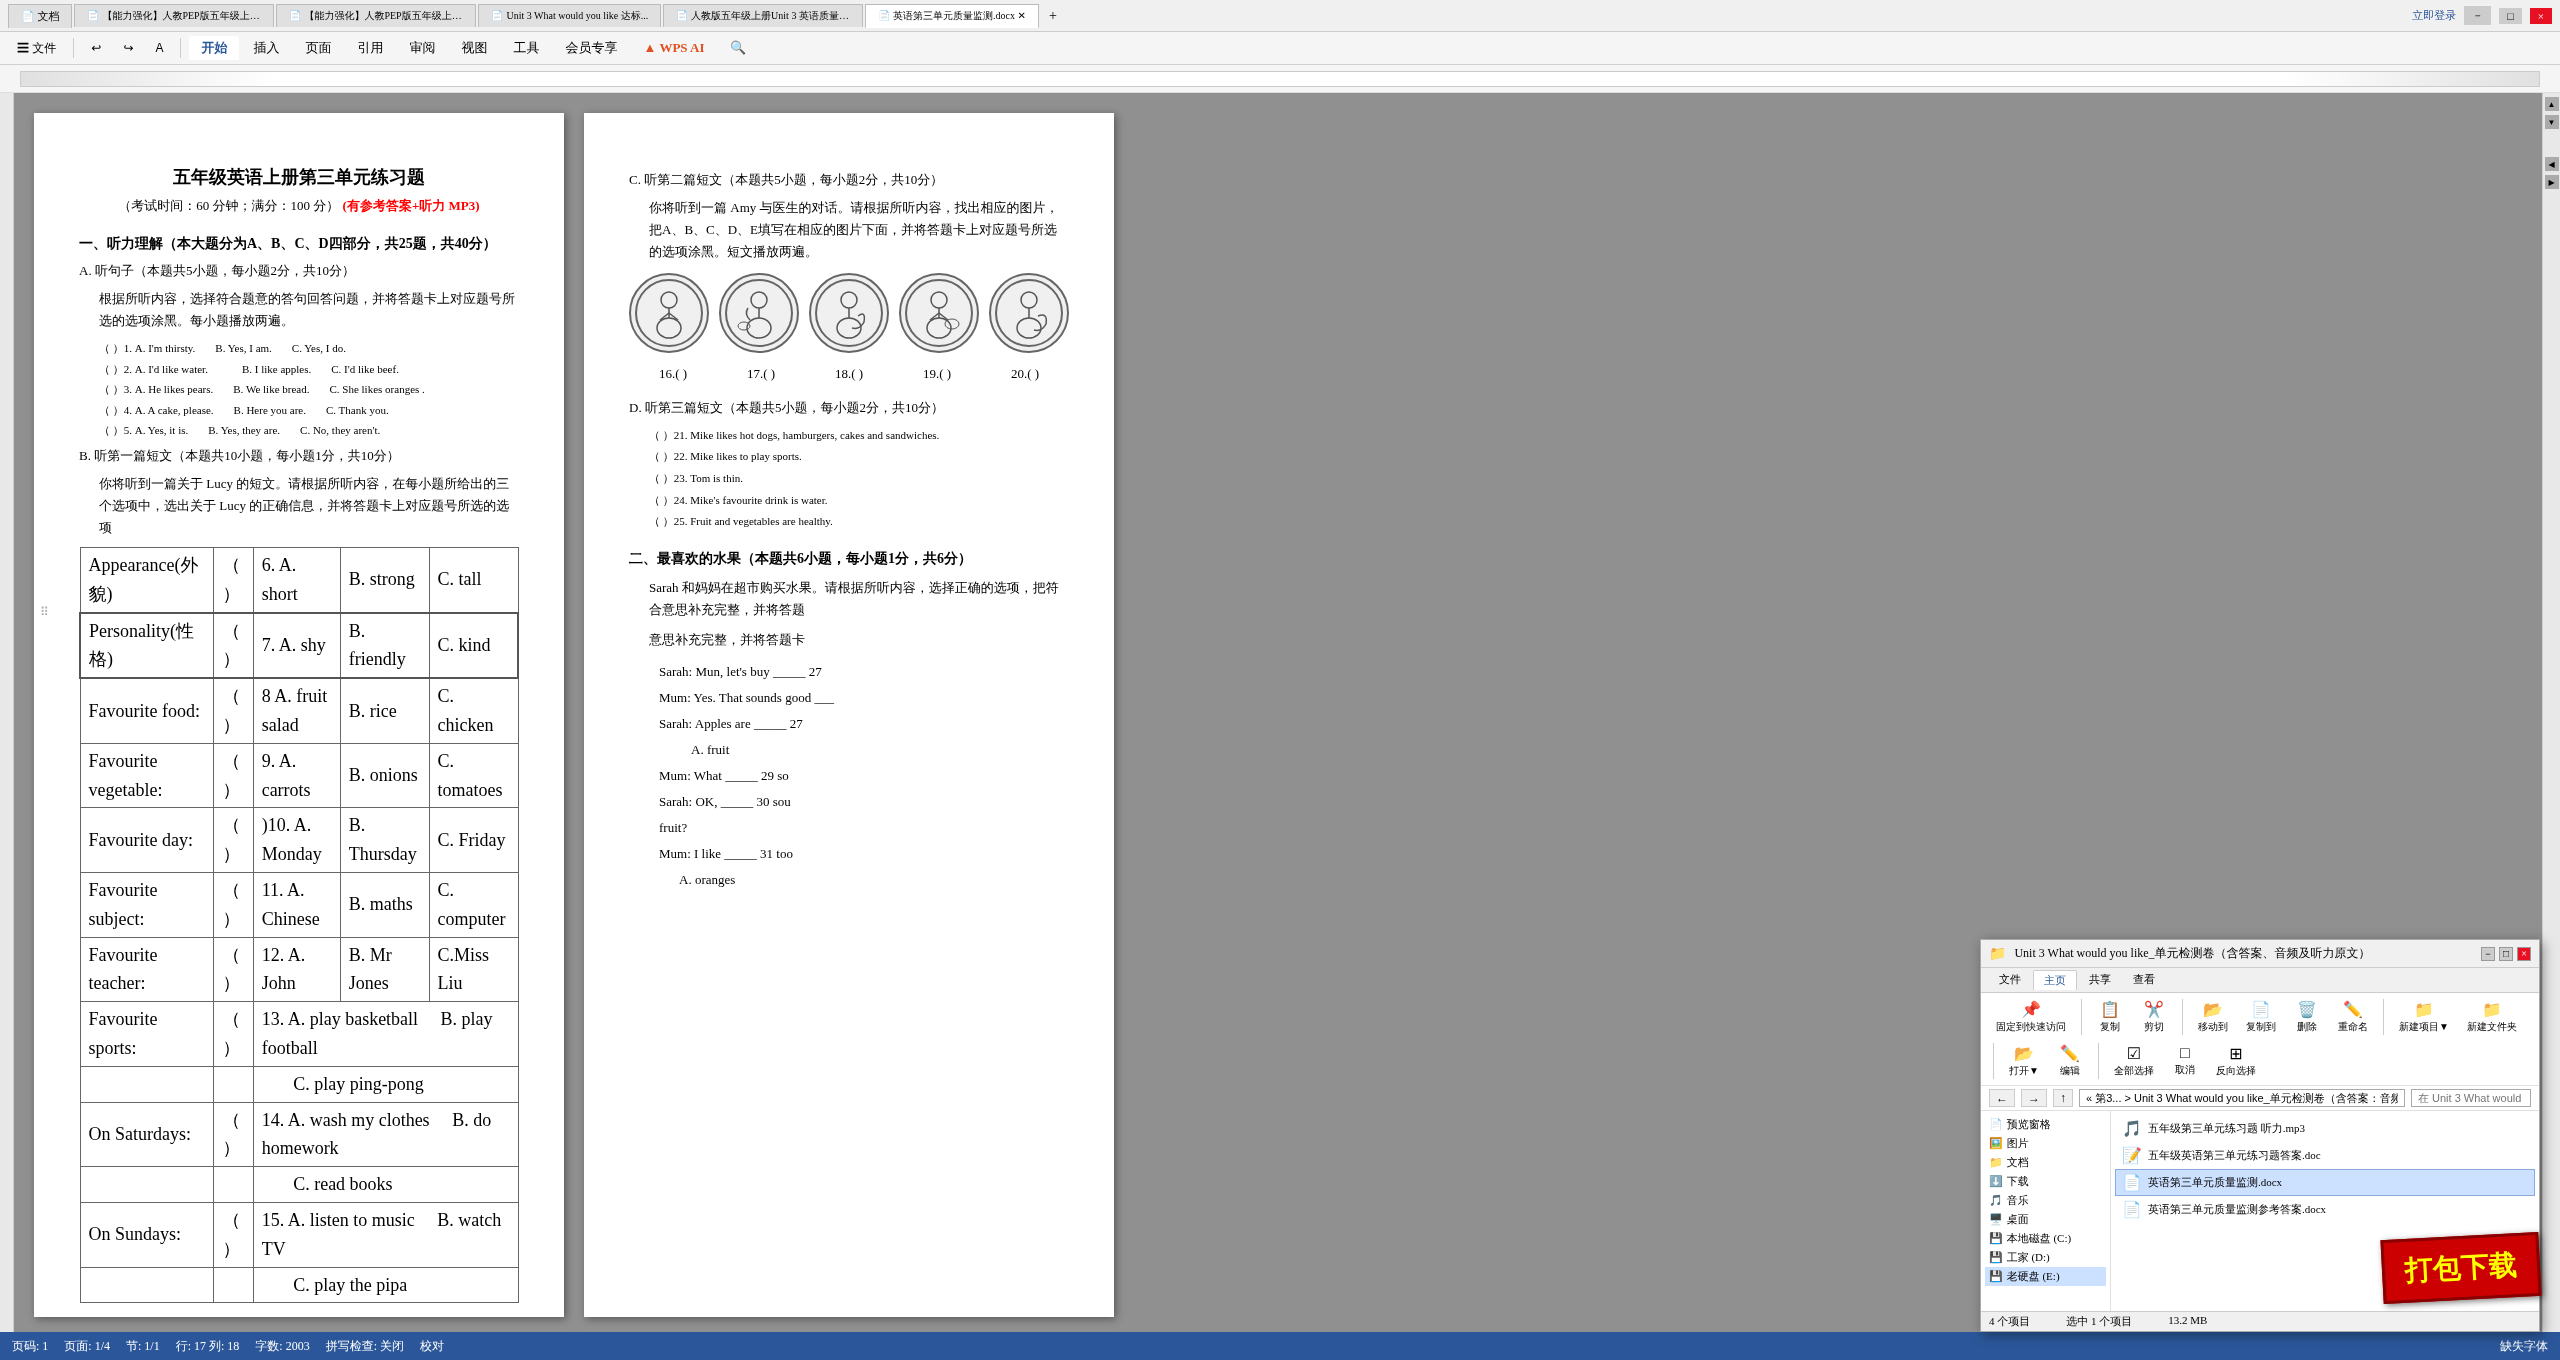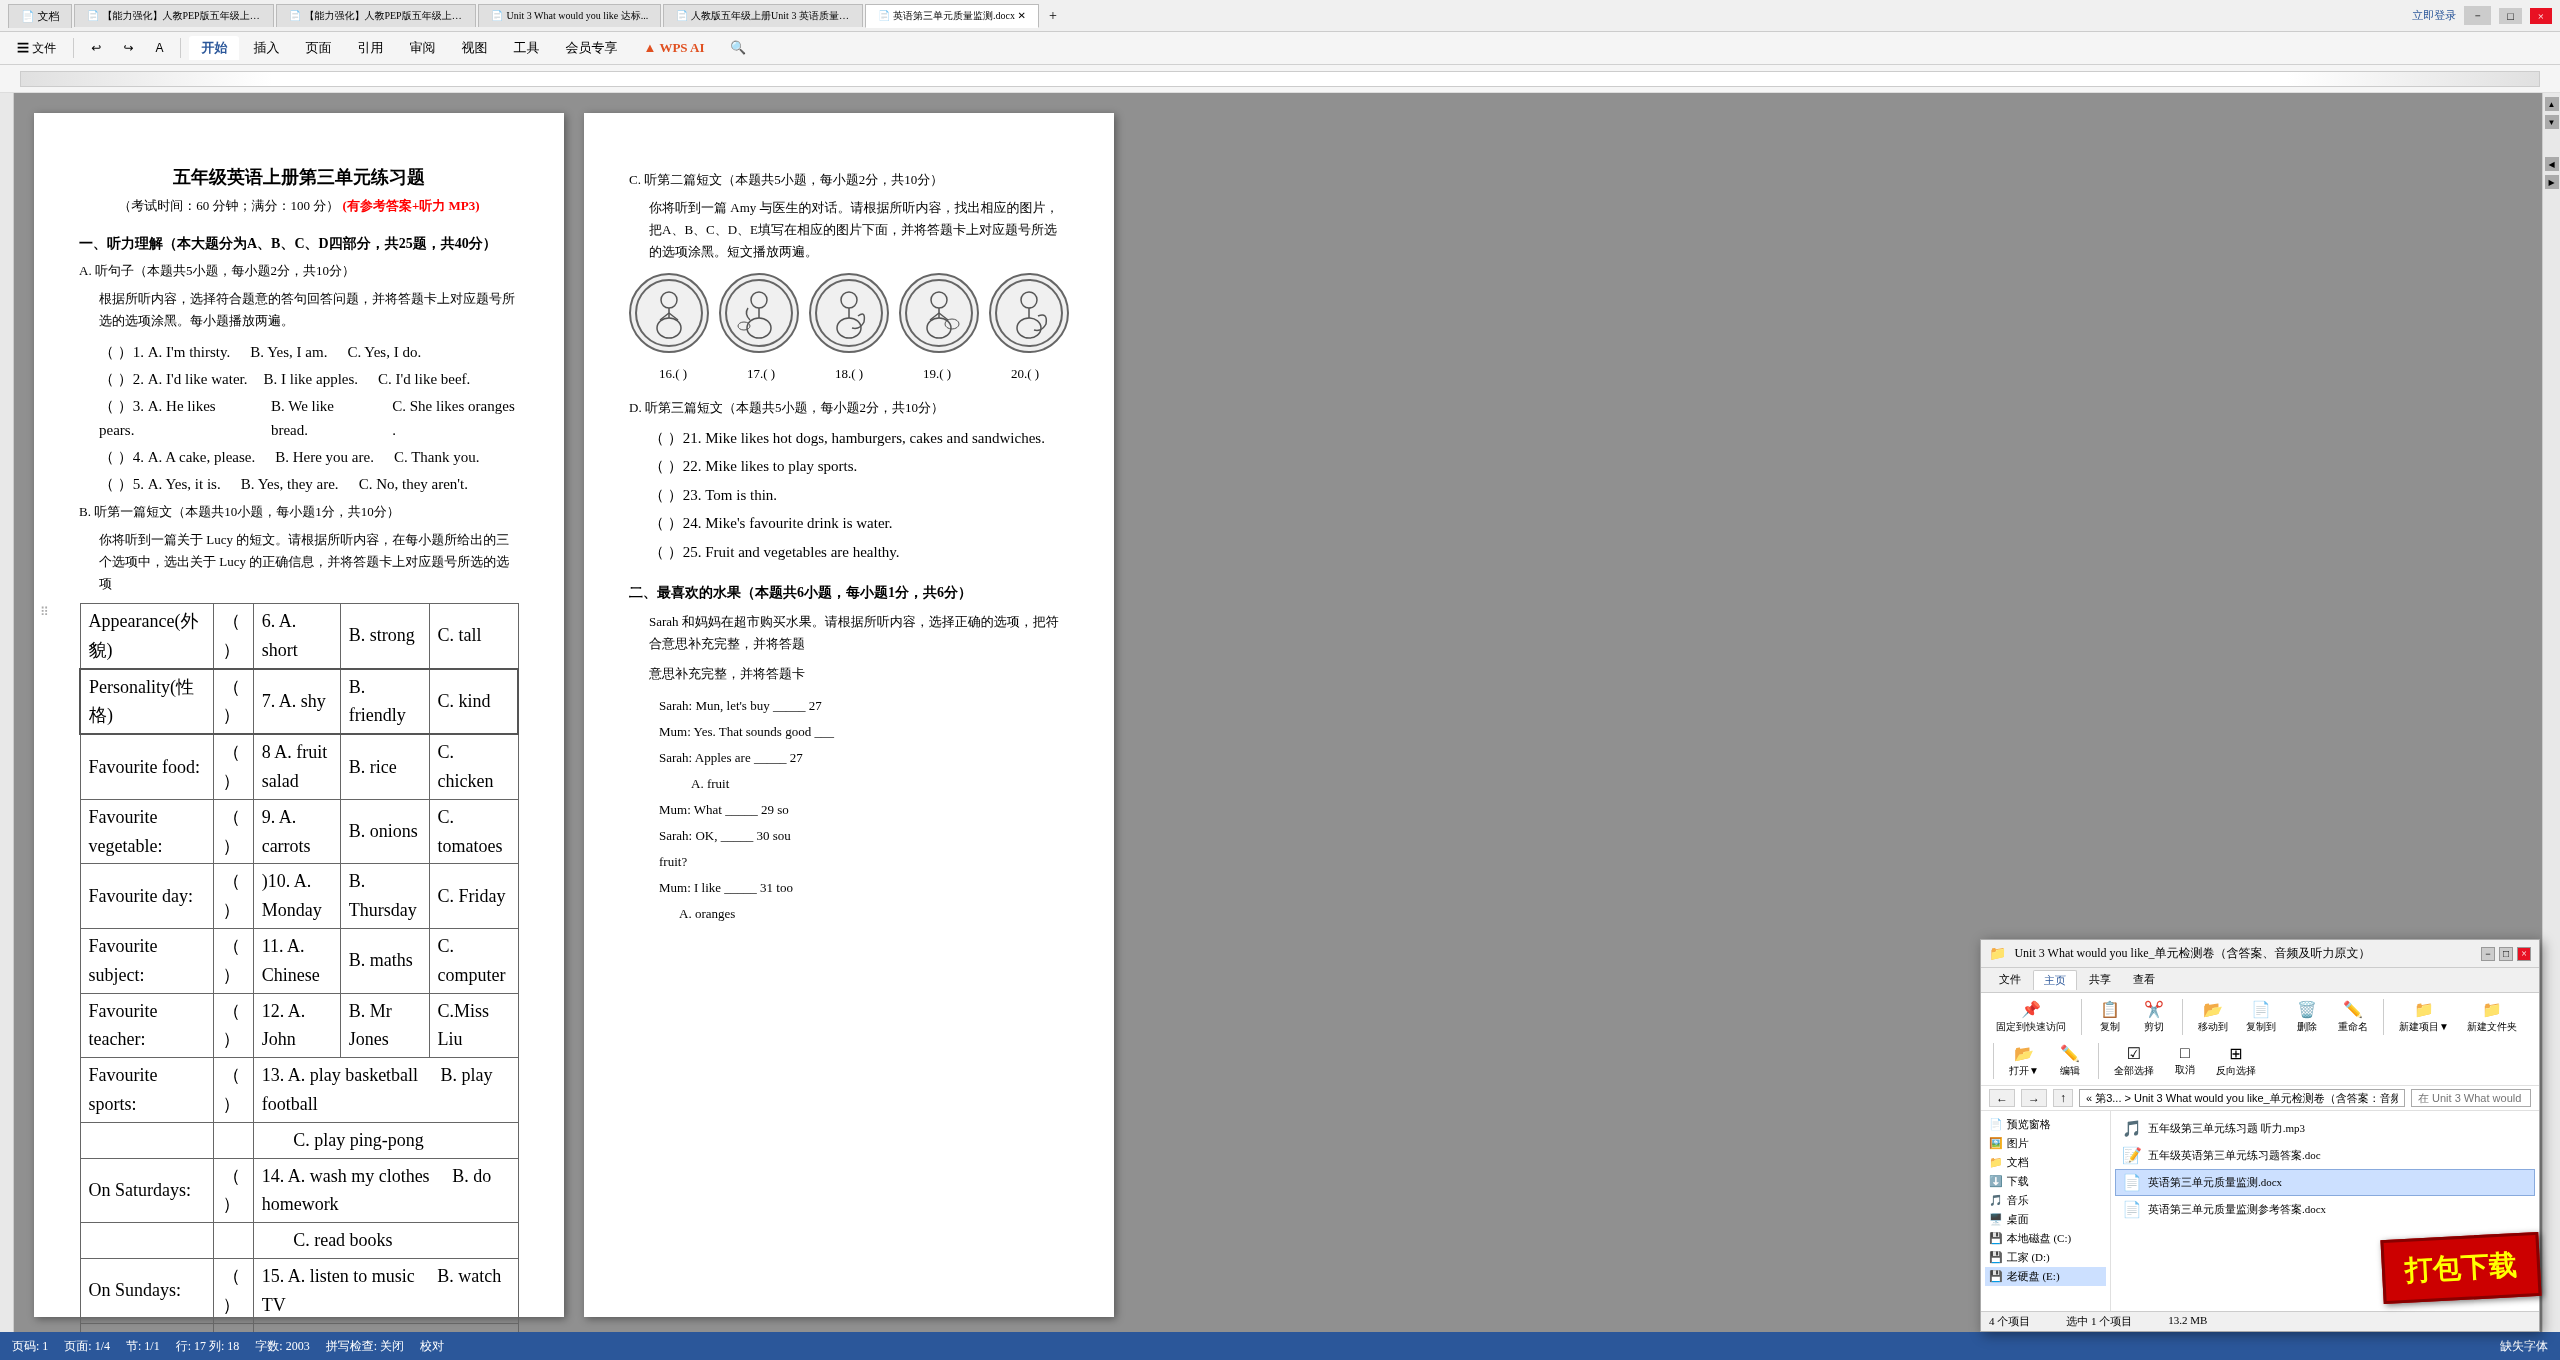--- a/index.html
+++ b/index.html
@@ -191,21 +191,21 @@
     }
     .instructions {
       font-size: 13px;
       margin: 4px 0 8px 20px;
       line-height: 1.7;
     }
     .question-row {
       display: flex;
       align-items: baseline;
       margin: 3px 0;
-      font-size: 15px;
+      font-size: 11px;
     }
 
     
     .lucy-table {
       border-collapse: collapse;
       width: 100%;
       margin: 8px 0;
       font-size: 18px;
     }
     .lucy-table td, .lucy-table th {
@@ -511,21 +511,21 @@
       <p class="instructions">根据所听内容，选择符合题意的答句回答问题，并将答题卡上对应题号所选的选项涂黑。每小题播放两遍。</p>
 
       <div style="margin-left:20px;">
         <div class="question-row">
           <span>（   ）1. A. I'm thirsty.</span>
           <span style="margin-left:20px;">B. Yes, I am.</span>
           <span style="margin-left:20px;">C. Yes, I do.</span>
         </div>
         <div class="question-row">
           <span>（   ）2. A. I'd like water.</span>
-          <span style="margin-left:16px;">B. I like apples.</span>
+          <span style="margin-left:34px;">B. I like apples.</span>
           <span style="margin-left:20px;">C. I'd like beef.</span>
         </div>
         <div class="question-row">
           <span>（   ）3. A. He likes pears.</span>
           <span style="margin-left:20px;">B. We like bread.</span>
           <span style="margin-left:20px;">C. She likes oranges .</span>
         </div>
         <div class="question-row">
           <span>（   ）4. A. A cake, please.</span>
           <span style="margin-left:20px;">B. Here you are.</span>

